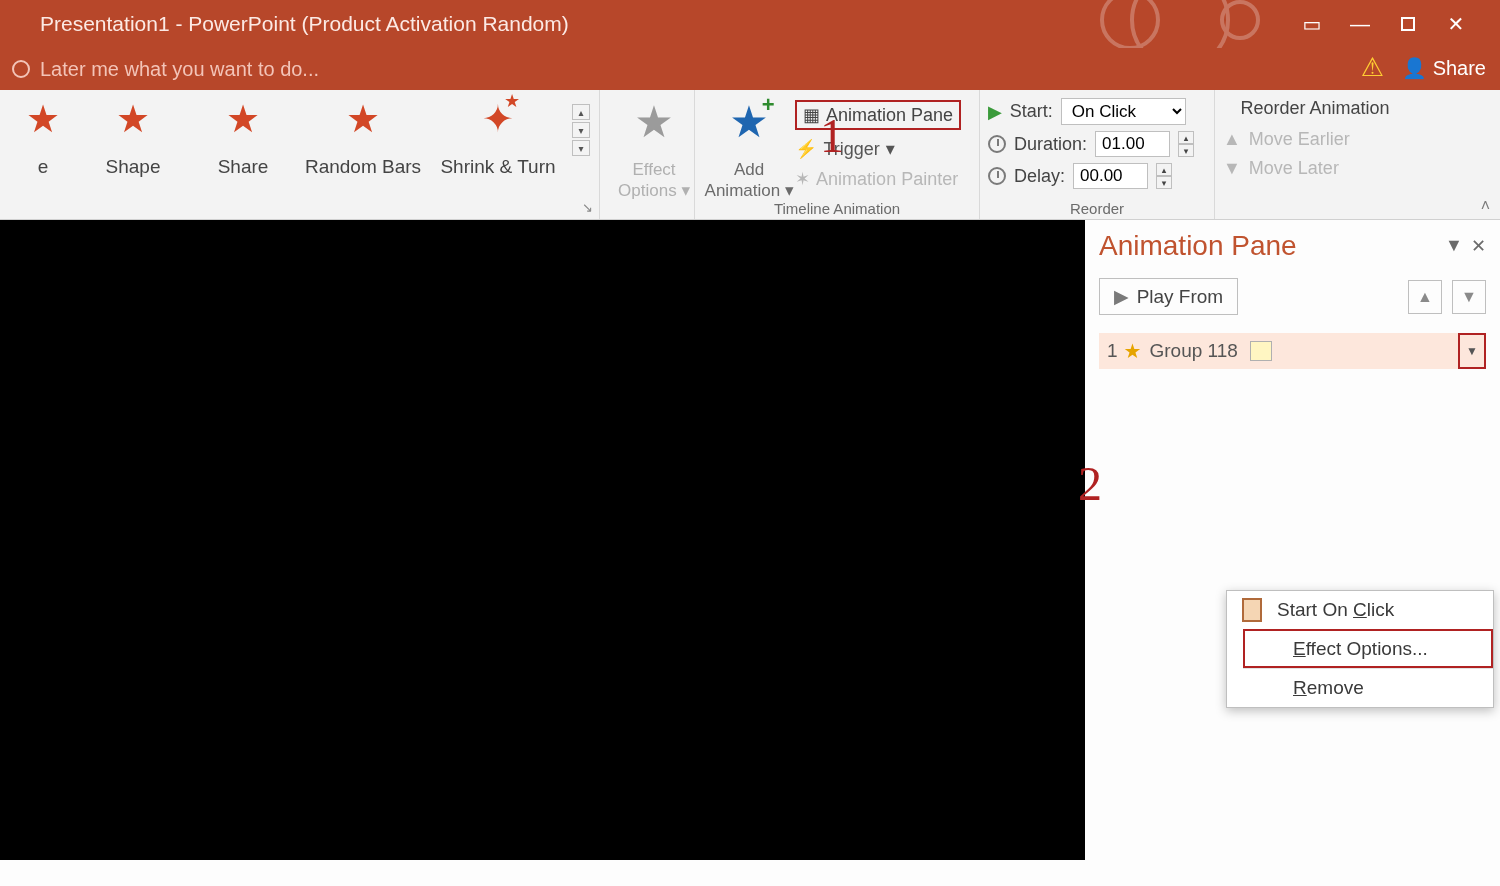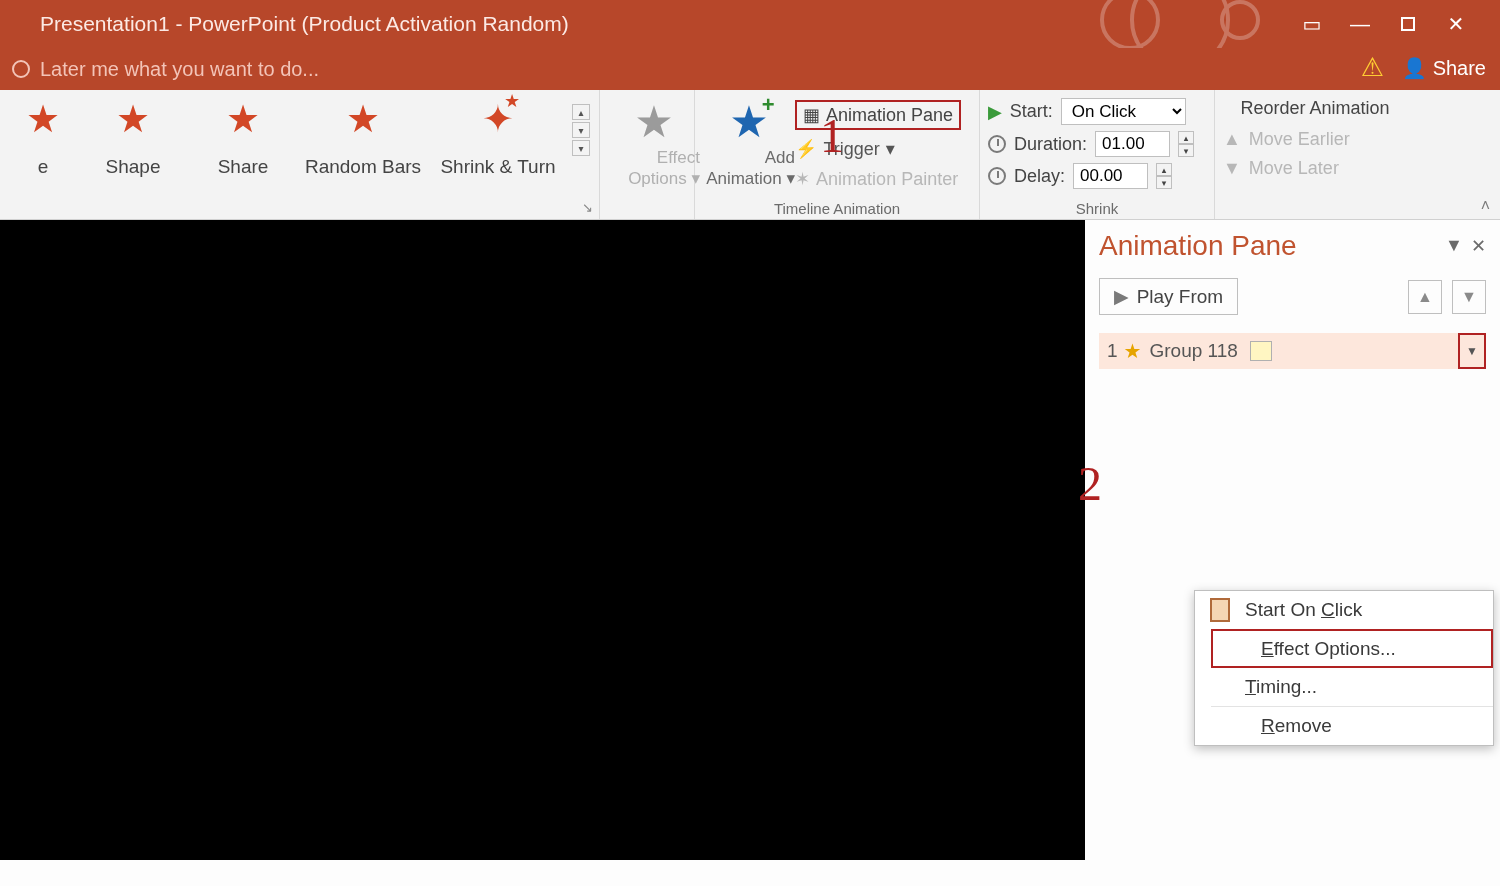--- a/index.html
+++ b/index.html
@@ -28,21 +28,21 @@
   .anim-item { width:110px; text-align:center; color:#444; font-size:19px; }
   .anim-item.narrow { width:70px; }
   .star { font-size:38px; color:#d24726; line-height:1; }
   .star.gray { color:#9b9b9b; }
   .anim-label { margin-top:18px; display:block; }
   .gallery-spinners { display:flex; flex-direction:column; gap:2px; margin-left:4px; margin-top:4px; }
   .spin { width:18px; height:16px; border:1px solid #bfbfbf; font-size:10px; display:flex; align-items:center; justify-content:center; color:#555; }
 
   .vbtn { display:flex; flex-direction:column; align-items:center; width:92px; color:#6b6b6b; font-size:17px; padding-top:6px; }
   .vbtn .big { font-size:44px; line-height:1; }
-  .vbtn .txt { margin-top:4px; text-align:right; }
+  .vbtn .txt { margin-top:16px; text-align:center; }
   .vbtn.disabled { color:#b0b0b0; }
   .blue-star { color:#1f66b0; position:relative; }
   .blue-star::after { content:"+"; position:absolute; right:-6px; top:-6px; color:#2e8b2e; font-size:22px; font-weight:bold; }
 
   .adv-col { display:flex; flex-direction:column; gap:8px; padding-top:6px; font-size:18px; color:#555; width:175px; text-align:left; }
   .adv-col .row { display:flex; align-items:center; gap:6px; }
   .adv-col .disabled { color:#b7b7b7; }
   .ap-btn { border:2px solid #b02222; padding:2px 6px; display:inline-flex; align-items:center; gap:6px; background:#f3f3f3; color:#444; }
   .bolt { color:#d98c1f; }
 
@@ -76,21 +76,21 @@
   .ap-tri { color:#7a7a7a; }
   .ap-arrow { border:1px solid #bfbfbf; width:34px; height:34px; display:flex; align-items:center; justify-content:center; color:#8a8a8a; }
 
   .ap-item { margin-top:18px; background:#fde7dc; height:36px; display:flex; align-items:center; padding:0 6px; font-size:19px; color:#555; position:relative; }
   .ap-item .num { margin:0 6px 0 2px; }
   .ap-item .s { color:#e6a400; font-size:20px; margin-right:8px; }
   .ap-item .swatch { width:22px; height:20px; border:1px solid #b0b0b0; background:#fff6c2; margin-left:12px; }
   .ap-item .dd { position:absolute; right:0; top:0; width:28px; height:36px; border:2px solid #b02222; display:flex; align-items:center; justify-content:center; font-size:12px; }
 
   
-  .ctx { position:absolute; right:6px; top:370px; width:300px; background:#fff; border:1px solid #bfbfbf; box-shadow:0 3px 10px rgba(0,0,0,.25); font-size:19px; color:#3a3a3a; }
+  .ctx { position:absolute; right:6px; top:370px; width:268px; background:#fff; border:1px solid #bfbfbf; box-shadow:0 3px 10px rgba(0,0,0,.25); font-size:19px; color:#3a3a3a; }
   .ctx .mi { padding:8px 14px 8px 50px; position:relative; }
   .ctx .mi.sep { border-top:1px solid #e3e3e3;margin-left:16px; }
   .ctx .mi .ic { position:absolute; left:12px; top:6px; width:26px; height:26px; display:flex; align-items:center; justify-content:center; }
   .ctx .mi.highlight { outline:2px solid #b02222; outline-offset:-2px; }
   .cursor-ic { width:20px; height:24px; border:2px solid #b06a3a; background:#f5d6b4; }
   .clk-ic { width:18px; height:18px; border:2px solid #6aa0d8; border-radius:50%; }
   u.hot { text-decoration:underline; }
 
   
   .annot { position:absolute; font-family: Georgia, "Times New Roman", serif; font-size:48px; color:#b02222; font-weight:400; }
@@ -212,21 +212,21 @@
     </div>
     <div class="trow">
       <span class="clock"></span>
       <span>Delay:</span>
       <input value="00.00" style="">
       <span class="spinner-col">
           <span class="sp">▴</span>
           <span class="sp">▾</span>
         </span>
     </div>
-    <div class="group-label">Shrink</div>
+    <div class="group-label">Reorder</div>
   </div>
 
   <div class="group reorder-col" style="border-right:none;">
     <div class="hdr">Reorder Animation</div>
     <div class="opt">
         <span>▲</span>
         <span>Move Earlier</span>
       </div>
     <div class="opt">
         <span>▼</span>
@@ -270,23 +270,20 @@
   <div class="ctx">
     <div class="mi">
       <span class="ic">
           <span class="cursor-ic"></span>
         </span>
       <span>Start On <u class="hot">C</u>lick</span>
     </div>
     <div class="mi sep highlight">
       <span><u class="hot">E</u>ffect Options...</span>
     </div>
-    <div class="mi">
-      <span><u class="hot">T</u>iming...</span>
-    </div>
     <div class="mi sep">
       <span><u class="hot">R</u>emove</span>
     </div>
   </div>
 </div>
 
 <div class="annot n1">1</div>
 <div class="annot n2">2</div>
 
 </body></html>

